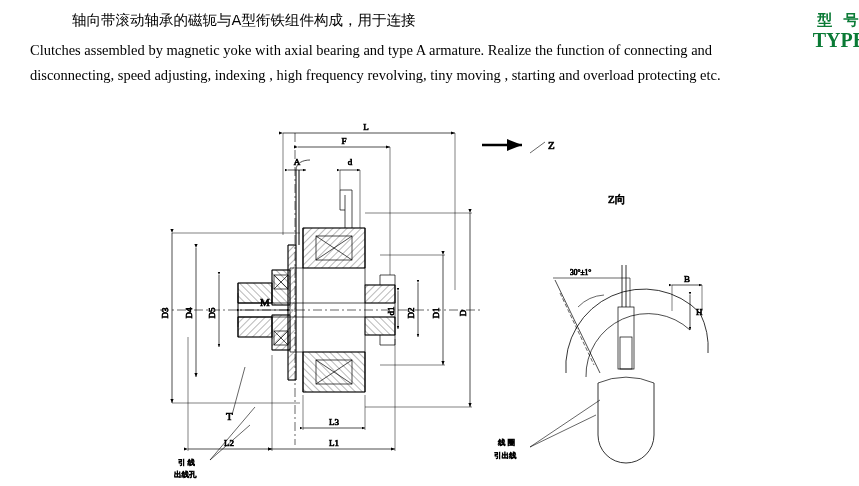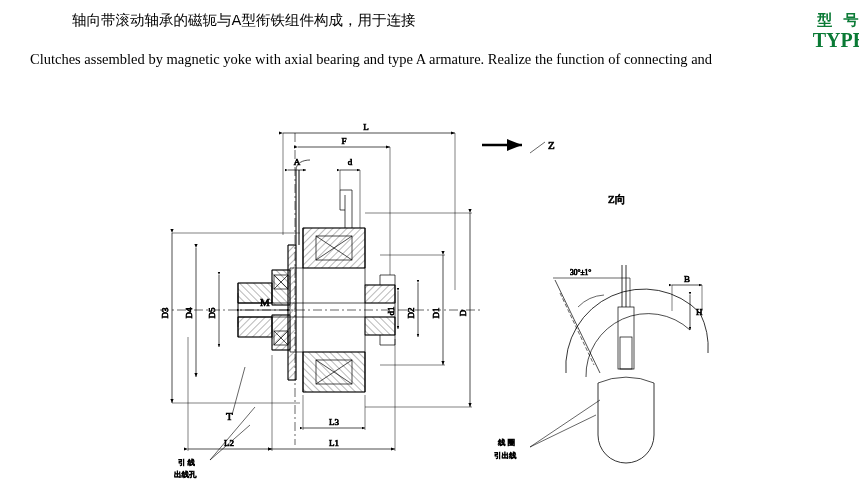--- a/index.html
+++ b/index.html
@@ -38,21 +38,21 @@
   .desc .cn.first {
     text-indent: 42px;
   }
   .desc .en {
     font-family: "Liberation Serif", serif;
     font-size: 14.5px;
     line-height: 25px;
     color: #000;
     white-space: nowrap;
   }
-  .desc .en.l1 { margin-top: 14px; }
+  .desc .en.l1 { margin-top: 5px; }
 
   
   .type-block {
     position: absolute;
     right: 22px;
     top: 10px;
     display: flex;
     align-items: center;
     gap: 16px;
   }
@@ -110,20 +110,21 @@
   }
 </style>
 </head>
 <body>
 
 <div class="page">
 
   <div class="desc">
     <div class="cn first">轴向带滚动轴承的磁轭与A型衔铁组件构成，用于连接</div>
     <div class="en l1">Clutches assembled by magnetic yoke with axial bearing and type A armature. Realize the function of connecting and</div>
+    <div class="en">disconnecting, speed adjusting, indexing , high frequency revolving, tiny moving , starting and overload protecting etc.</div>
   </div>
 
   <div class="type-block">
     <div class="type-label">
       <div class="t-cn">型 号</div>
       <div class="t-en">TYPE</div>
     </div>
   </div>
 
   <div class="drawing">

